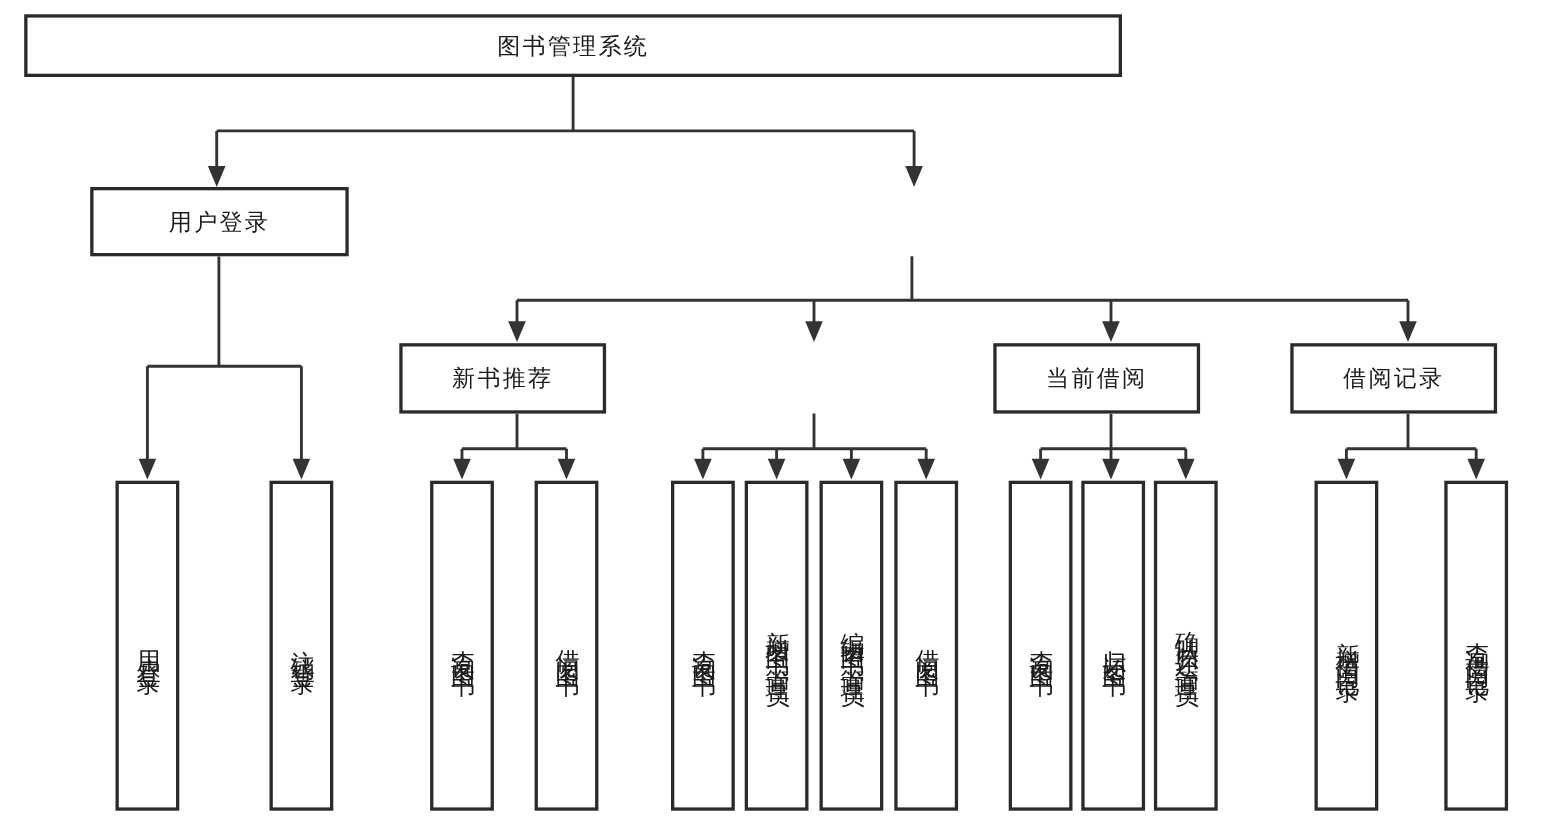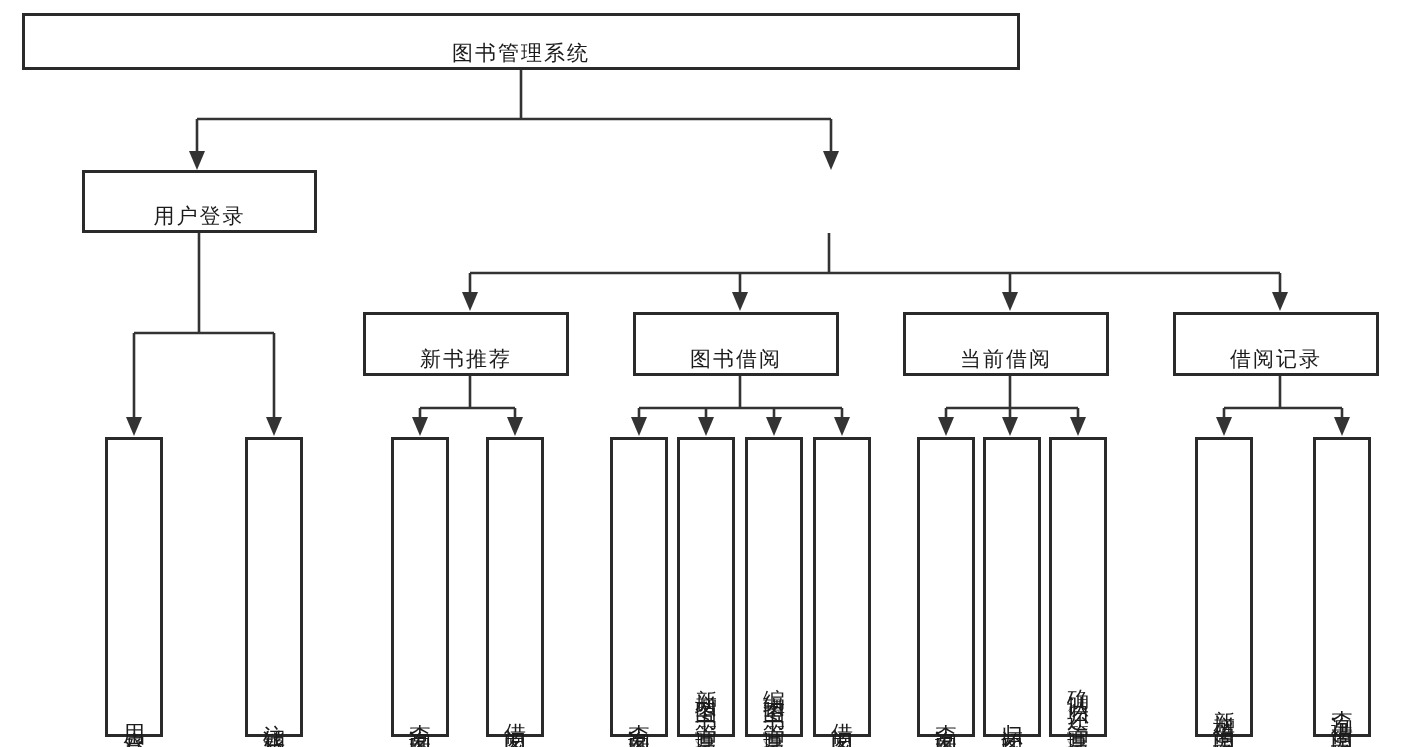--- a/index.html
+++ b/index.html
@@ -14,29 +14,29 @@
     position: absolute; left: 0; top: 0;
     width: 1405px; height: 747px;
   }
   svg.wires { position: absolute; left: 0; top: 0; z-index: 1; }
   .node {
     position: absolute;
     box-sizing: border-box;
     background: #ffffff;
     border: 3px solid #2a2a2a;
     display: flex;
-    align-items: flex-end;
+    align-items: center;
     justify-content: center;
     color: #1b1b1b;
     z-index: 2;
   }
   .h-node { font-size: 21px; letter-spacing: 2px; white-space: nowrap; }
   .root-node  { left: 22px;  top: 13px;  width: 998px; height: 57px; }
   .l2-node    { top: 170px; width: 235px; height: 63px; }
-  .l3-node    { top: 312px; width: 206px; height: 64px; }
+  .l3-node    { top: 312px; width: 188px; height: 64px; }
   .leaf {
     top: 437px; width: 58px; height: 300px;
   }
   .leaf span {
     writing-mode: vertical-rl;
     text-orientation: mixed;
     font-size: 22px;
     line-height: 1.0;
     letter-spacing: 7px;
     color: #1b1b1b;
@@ -109,23 +109,20 @@
     <span>图书管理系统</span>
   </div>
 
   <div class="node h-node l2-node" style="left:82px">
     <span>用户登录</span>
   </div>
 
   <div class="node h-node l3-node" style="left:363px">
     <span>新书推荐</span>
   </div>
-  <div class="node h-node l3-node" style="left:633px">
-    <span>图书借阅</span>
-  </div>
   <div class="node h-node l3-node" style="left:903px">
     <span>当前借阅</span>
   </div>
   <div class="node h-node l3-node" style="left:1173px">
     <span>借阅记录</span>
   </div>
 
   <div class="node leaf" style="left:105px">
     <span>用户登录</span>
   </div>

